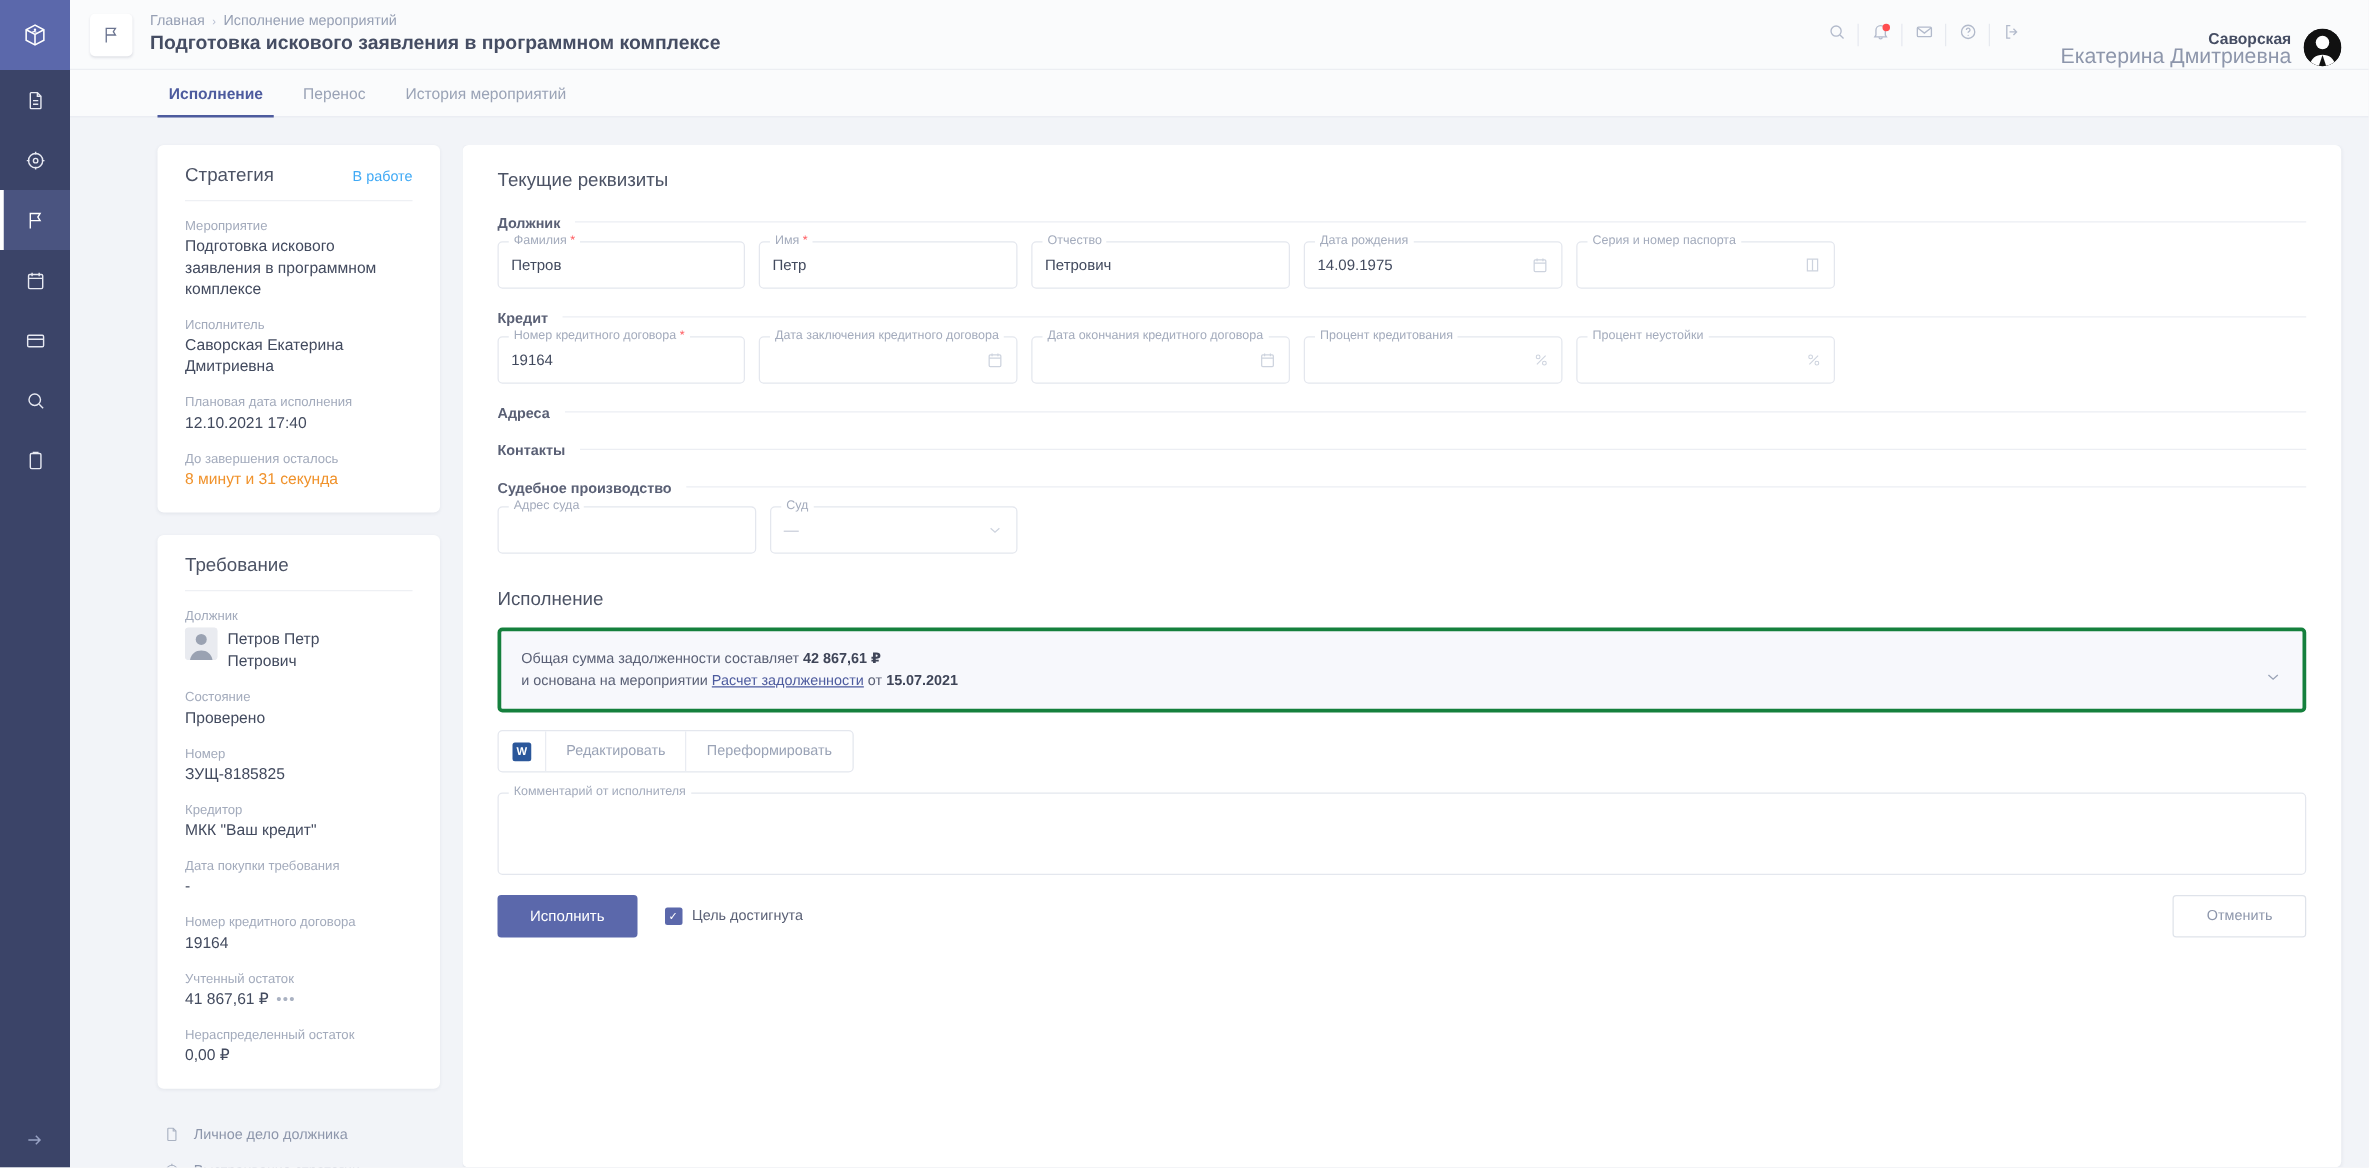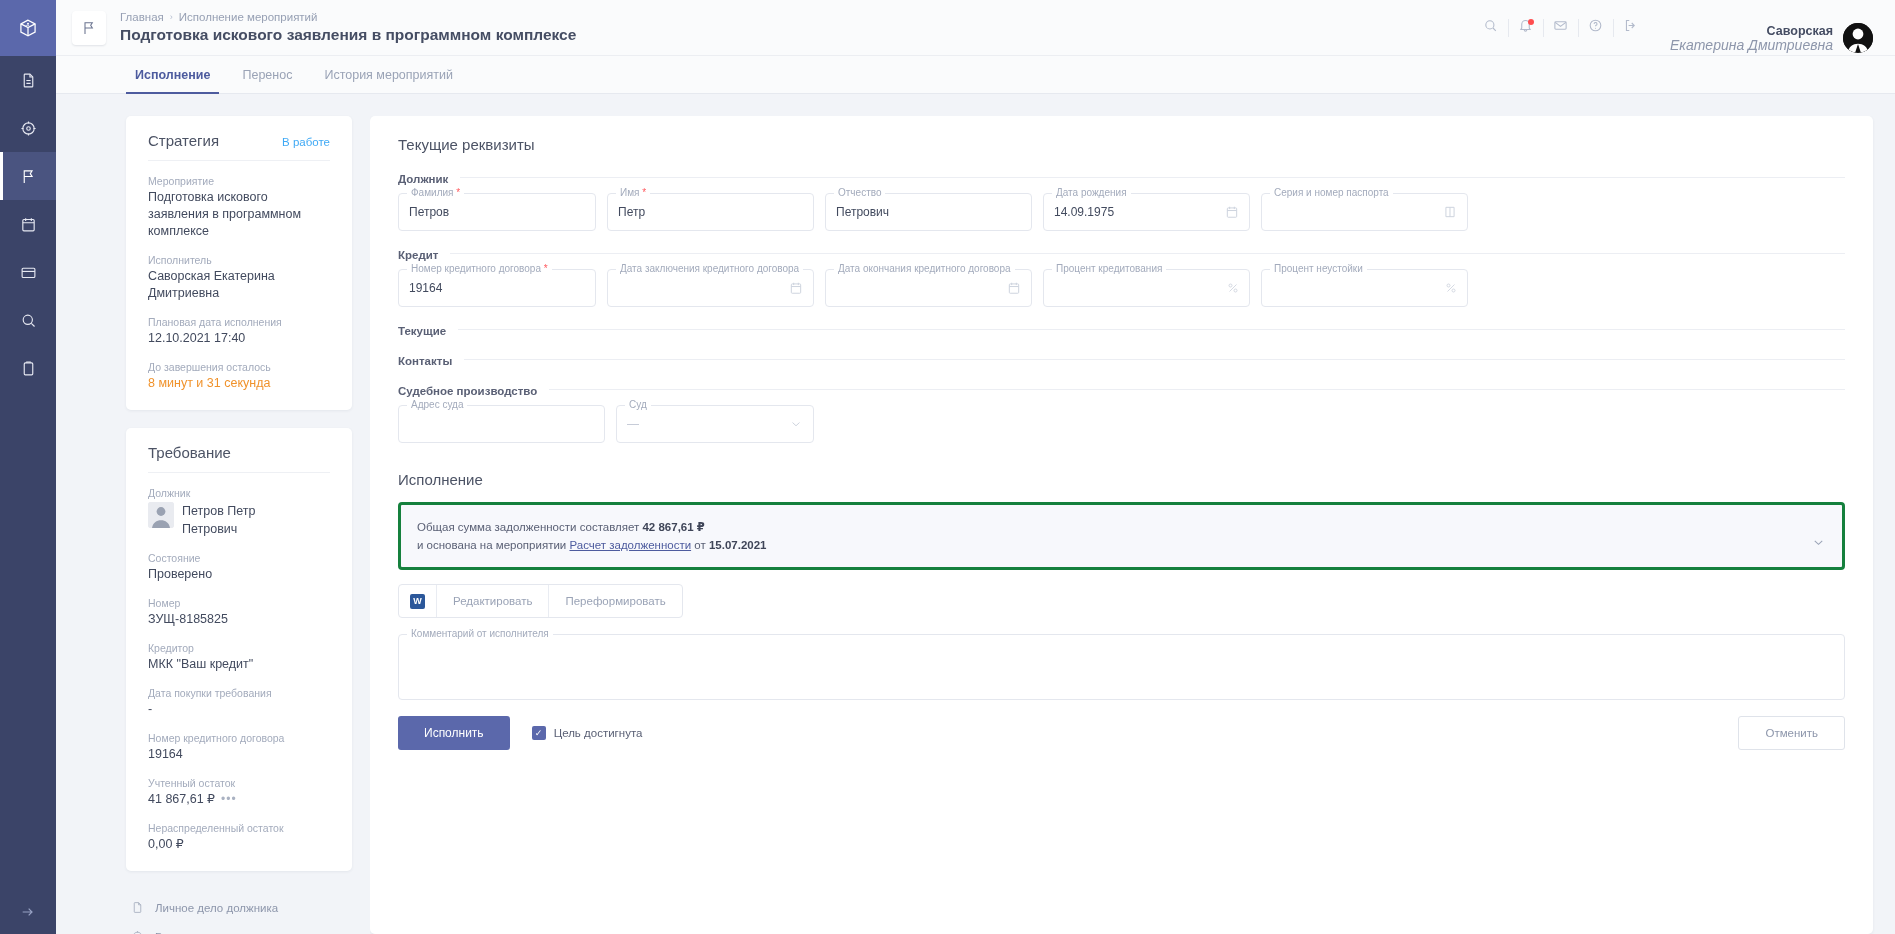--- a/index.html
+++ b/index.html
@@ -60,21 +60,21 @@
   .page-title { font-size: 15.5px; font-weight: bold; color: #454d63; line-height: 20px; margin-top: 1px; white-space: nowrap; }
   .topbar-right { margin-left: auto; display: flex; align-items: center; }
   .hicon { width: 34px; height: 34px; display: flex; align-items: center; justify-content: center;
     color: #b2bacb; cursor: pointer; position: relative; }
   .hdiv { width: 1px; height: 18px; background: #e6e9ef; }
   .bell-dot { position: absolute; top: 8px; right: 9px; width: 6px; height: 6px;
     background: #ff4d4f; border-radius: 50%; }
   .user-block { display: flex; align-items: center; margin-left: 22px; margin-top: 21px; }
   .user-text { text-align: right; margin-right: 10px; line-height: 14px; }
   .user-last { font-size: 12.5px; font-weight: bold; color: #454d63; }
-  .user-first { font-size: 14px; color: #8d96ab; font-style: italic; }
+  .user-first { font-size: 17px; color: #8d96ab; }
   .avatar { width: 30px; height: 30px; border-radius: 50%; background: #1c1c1c; overflow: hidden;
     display: flex; align-items: flex-end; justify-content: center; }
 
   
   .tabbar { height: 38px; background: #fafbfc; display: flex; align-items: stretch;
     padding: 0 0 0 70px; border-bottom: 1px solid #e6e9ef; }
   .tab { font-size: 12.5px; color: #9aa3b6; display: flex; align-items: center;
     padding: 0 9px; margin-right: 14px; cursor: pointer; position: relative; }
   .tab.active { color: #4d5b9e; font-weight: bold; }
   .tab.active::after { content: ""; position: absolute; left: 0; right: 0; bottom: -1px;
@@ -523,21 +523,21 @@
                   <circle cx="7" cy="7" r="3"></circle>
                     <circle cx="17" cy="17" r="3"></circle>
                     <path d="M19 5 5 19"></path>
                 </svg>
               </span>
             </div>
           </div>
 
           
           <div class="group-head">
-            <span class="group-label">Текущие</span>
+            <span class="group-label">Адреса</span>
             <span class="group-rule"></span>
           </div>
 
           
           <div class="group-head">
             <span class="group-label">Контакты</span>
             <span class="group-rule"></span>
           </div>
 
           

